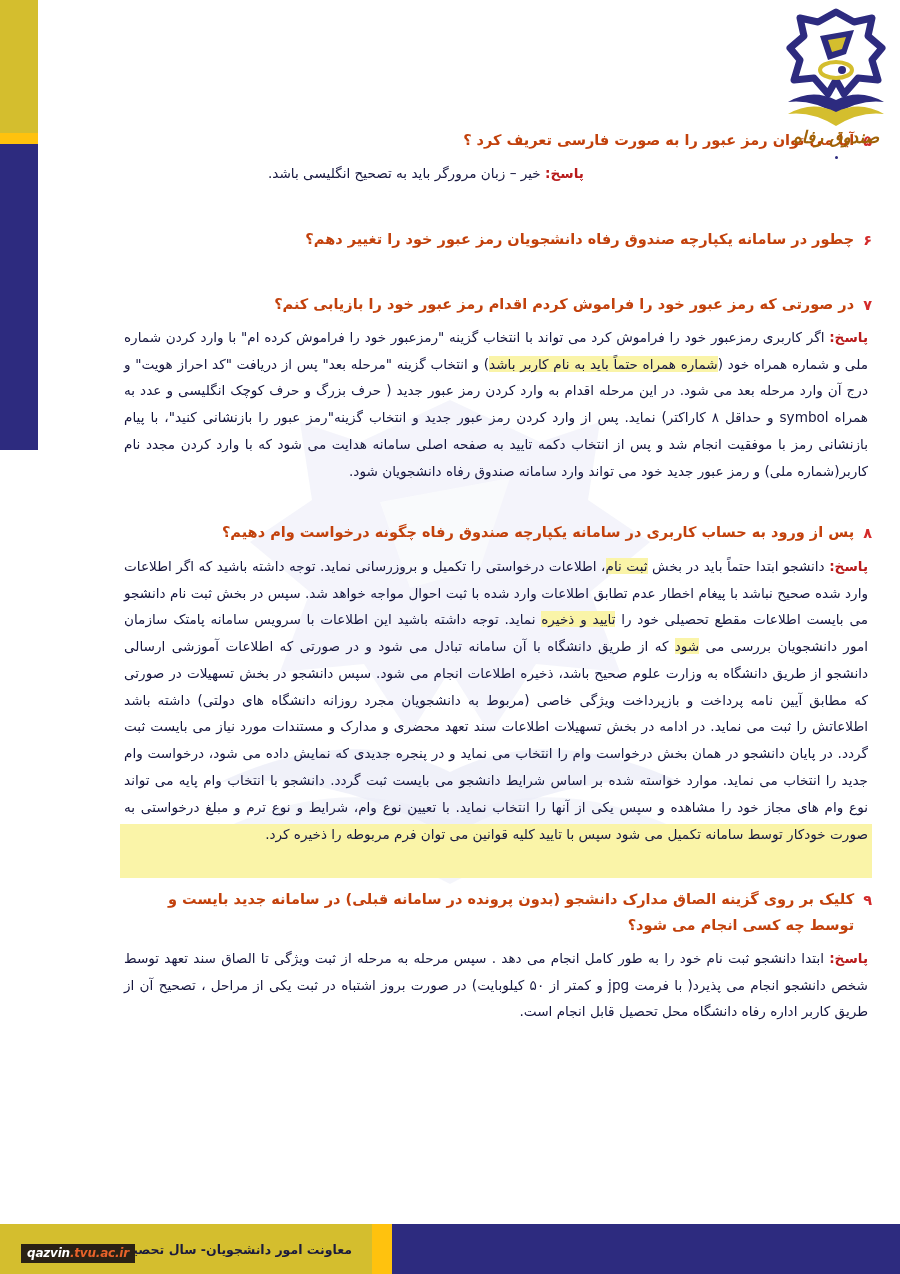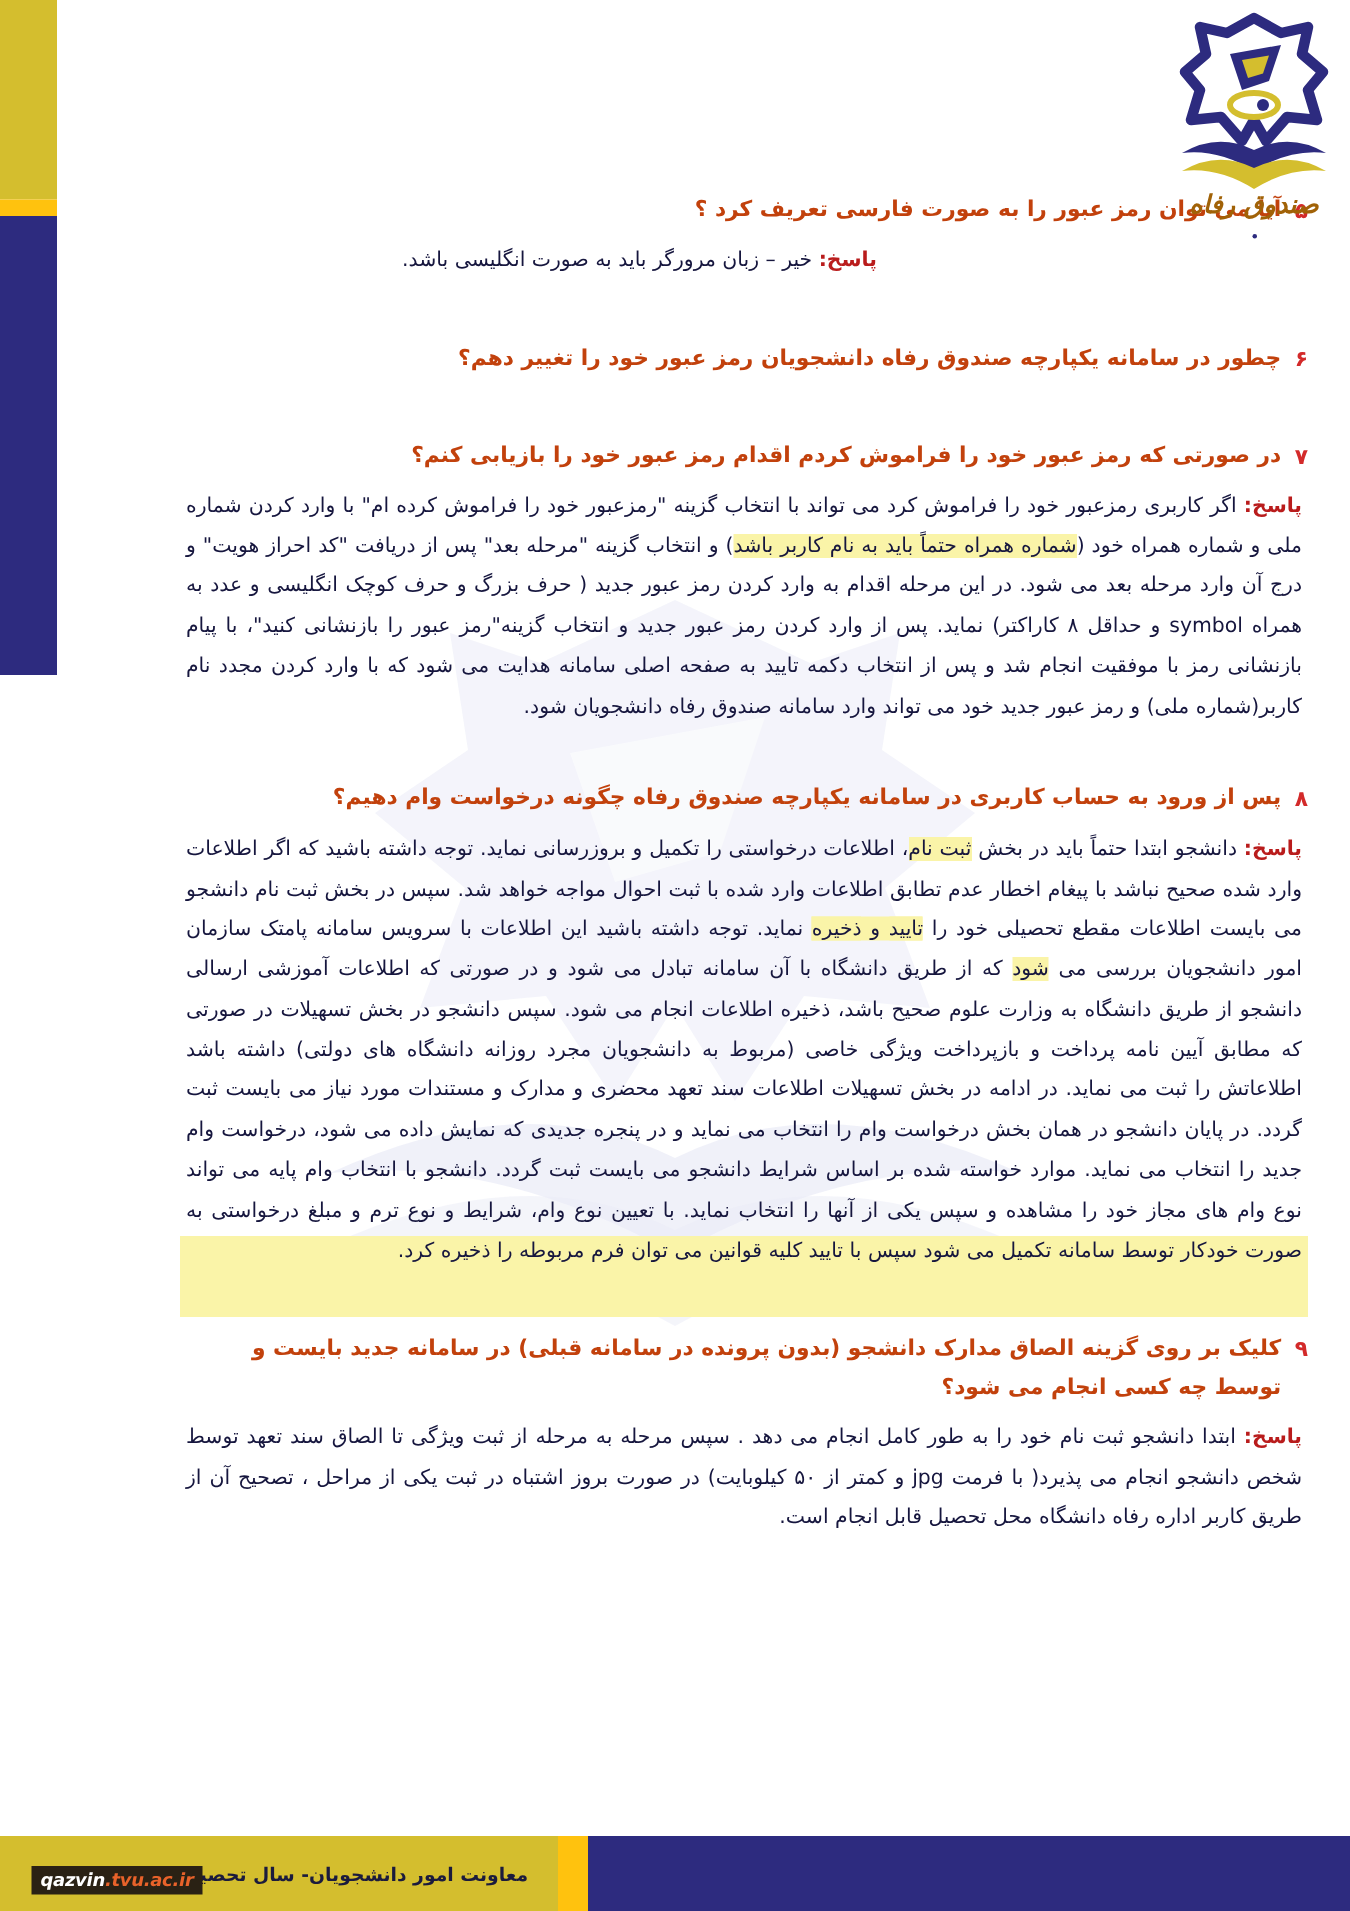--- a/index.html
+++ b/index.html
@@ -139,21 +139,21 @@
   <div class="logo-dot"></div>
 </div>
 
 <div class="content">
 
   <div class="qa">
     <div class="q-row">
       <span class="q-num">۵</span>
       <span class="q-text">آیا می توان رمز عبور را به صورت فارسی تعریف کرد ؟</span>
     </div>
-    <div class="a-text a-short"><span class="a-lab">پاسخ:</span><span> خیر – زبان مرورگر باید به صورت انگلیسی باشد.</span></div>
+    <div class="a-text a-short"><span class="a-lab">پاسخ:</span><span> خیر – زبان مرورگر باید به تصحیح انگلیسی باشد.</span></div>
   </div>
 
   <div class="qa" style="margin-top:40px;">
     <div class="q-row">
       <span class="q-num">۶</span>
       <span class="q-text">چطور در سامانه یکپارچه صندوق رفاه دانشجویان رمز عبور خود را تغییر دهم؟</span>
     </div>
   </div>
 
   <div class="qa" style="margin-top:38px;">

